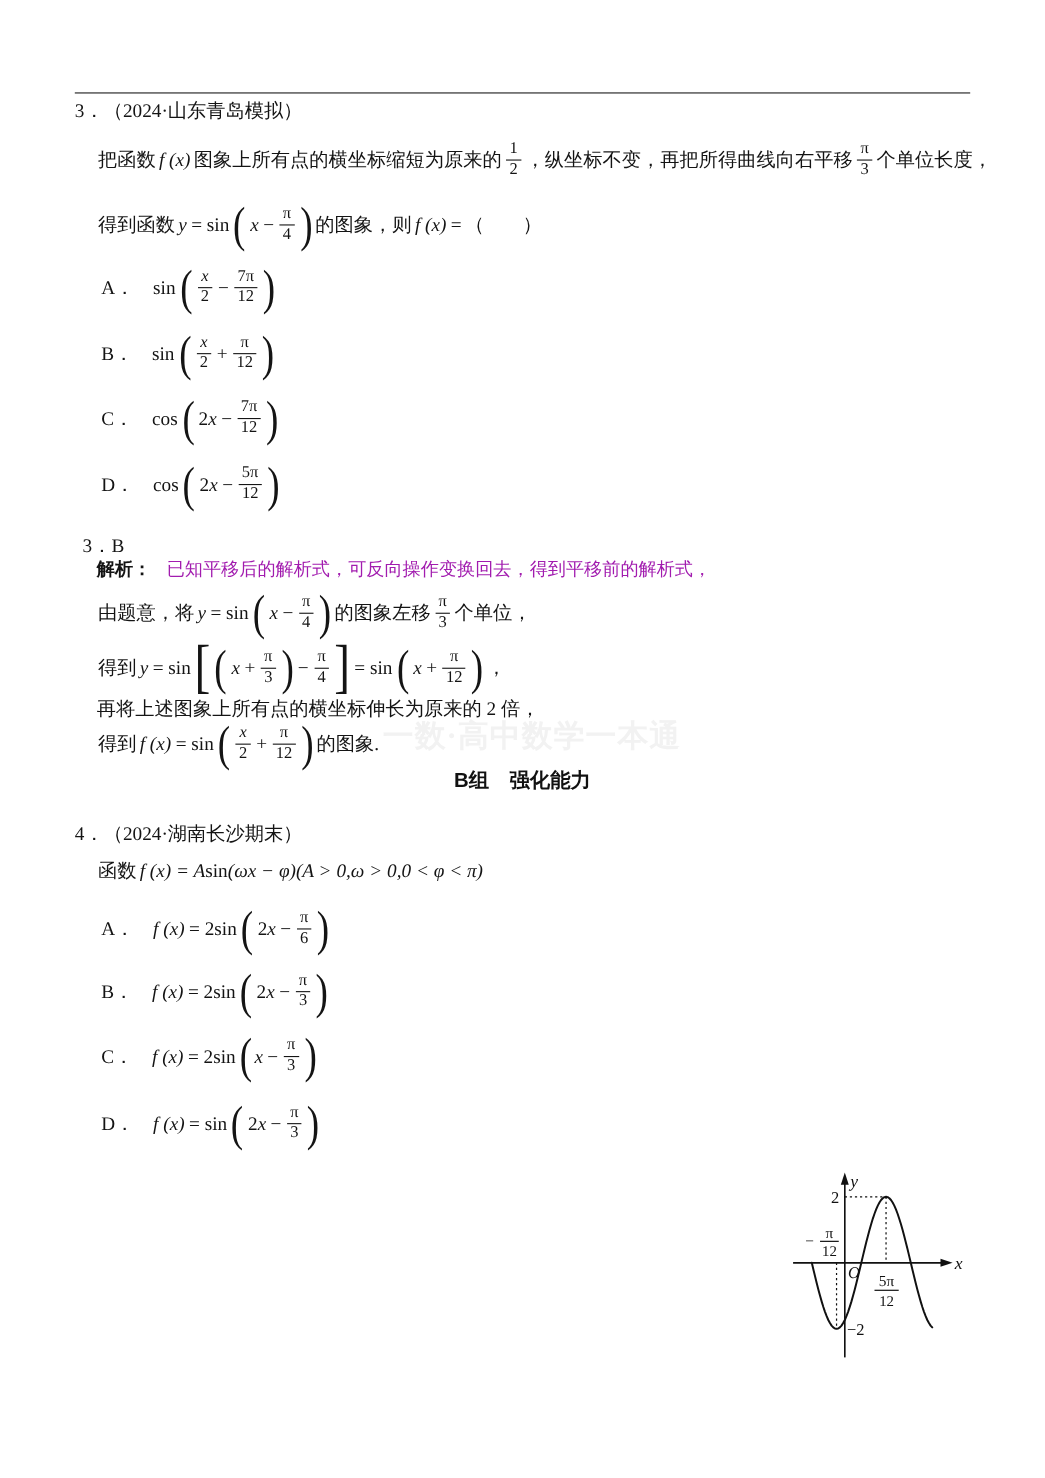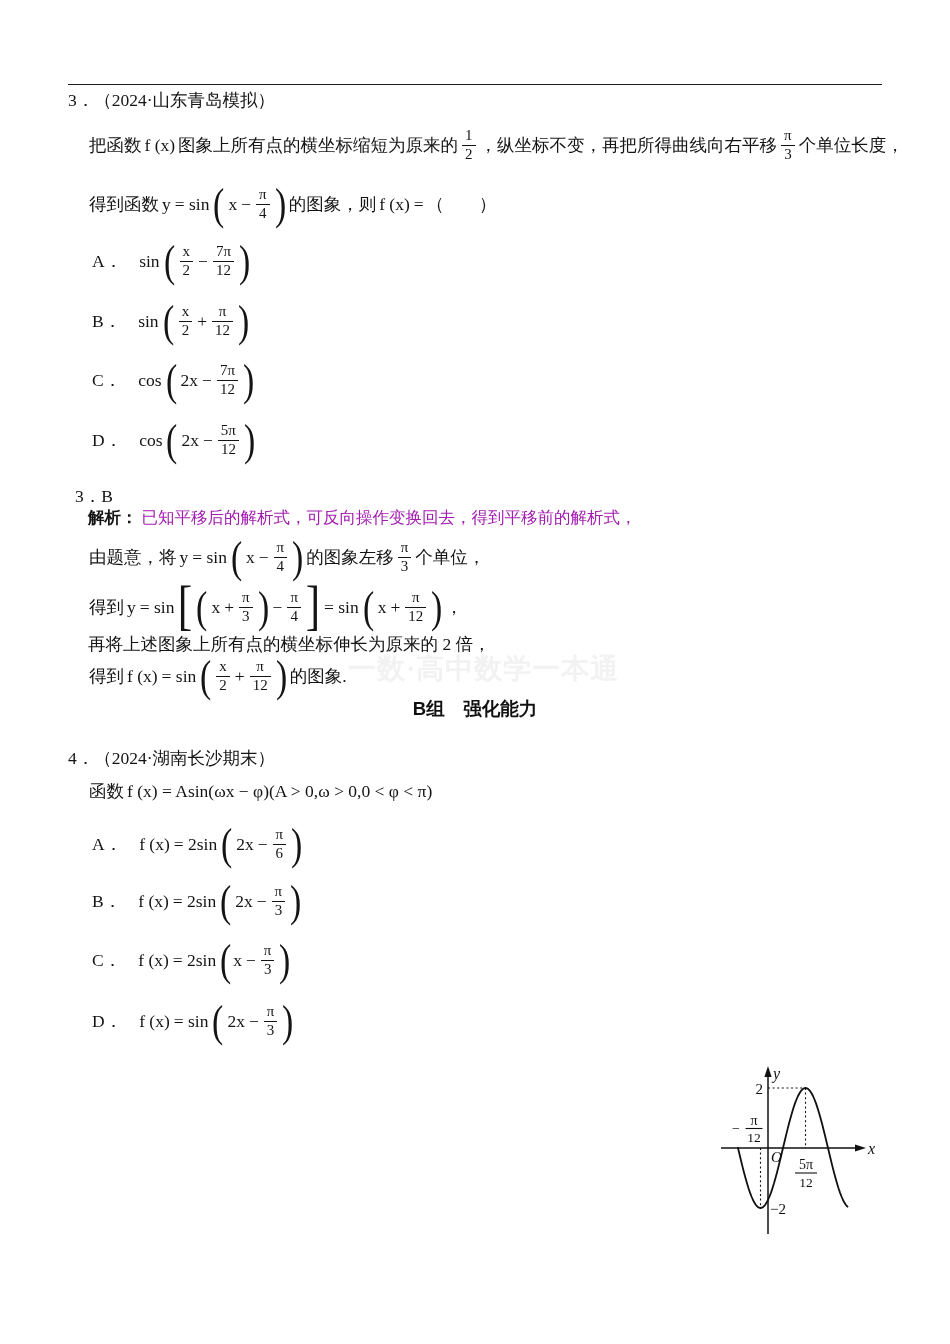--- a/index.html
+++ b/index.html
@@ -1,21 +1,21 @@
 <!DOCTYPE html>
 <html><head>
 <meta charset="utf-8">
 <style>
   html,body{margin:0;padding:0;background:#fff;}
   .page{position:relative;width:950px;height:1344px;background:#ffffff;overflow:hidden;
         font-family:"Liberation Serif","DejaVu Serif",serif;color:#141414;}
   .row{position:absolute;display:flex;align-items:center;white-space:nowrap;font-size:17.5px;}
   .plain{position:absolute;white-space:nowrap;font-size:17.5px;}
   .cn{padding:0 1px;}
-  .mi{padding:0 2px;}
+  .mi{font-style:italic;padding:0 2px;}
   .rm{padding:0 2px;}
   .frac{display:inline-flex;flex-direction:column;align-items:center;font-size:15px;line-height:1.12;margin:0 3px;}
   .frac .num{align-self:stretch;text-align:center;border-bottom:1.3px solid #141414;padding:0 3px 1px 3px;}
   .frac .den{padding:0 3px;}
   .bp{font-size:45px;line-height:.85;display:inline-block;transform:scaleX(.75);font-weight:300;}
   .bk{font-size:54px;line-height:.85;display:inline-block;transform:scaleX(.8);font-weight:300;}
   .opt-label{margin-right:15px;}
   .bold-sans{font-family:"Liberation Sans","DejaVu Sans",sans-serif;font-weight:700;}
   .toprule{position:absolute;left:68px;top:84px;width:814px;border-top:1.8px solid #1c1c1c;}
   .watermark{position:absolute;left:348px;top:650px;font-size:28px;font-weight:700;letter-spacing:1px;z-index:0;}
@@ -127,21 +127,21 @@
     <span class="frac">
         <span class="num">5π</span>
         <span class="den">12</span>
       </span>
     <span class="bp">)</span>
   </div>
 
   <div class="plain" style="top:484px;left:75px;">3．B</div>
 
   <div class="row" style="top:506px;left:88px;height:24px;font-size:16.5px;">
-    <span class="bold-sans" style="font-size:16.5px;margin-right:4px;">解析：</span>
+    <span class="bold-sans" style="font-size:16.5px;margin-right:14px;">解析：</span>
     <span style="color: #a21caf;">已知平移后的解析式，可反向操作变换回去，得到平移前的解析式，</span>
   </div>
 
   <div class="row" style="top:532px;left:88px;height:50px;">
     <span class="cn">由题意，将</span>
     <span class="mi">y</span>
     <span class="rm">= sin</span>
     <span class="bp">(</span>
     <span class="mi">x</span>
     <span class="rm">−</span>

